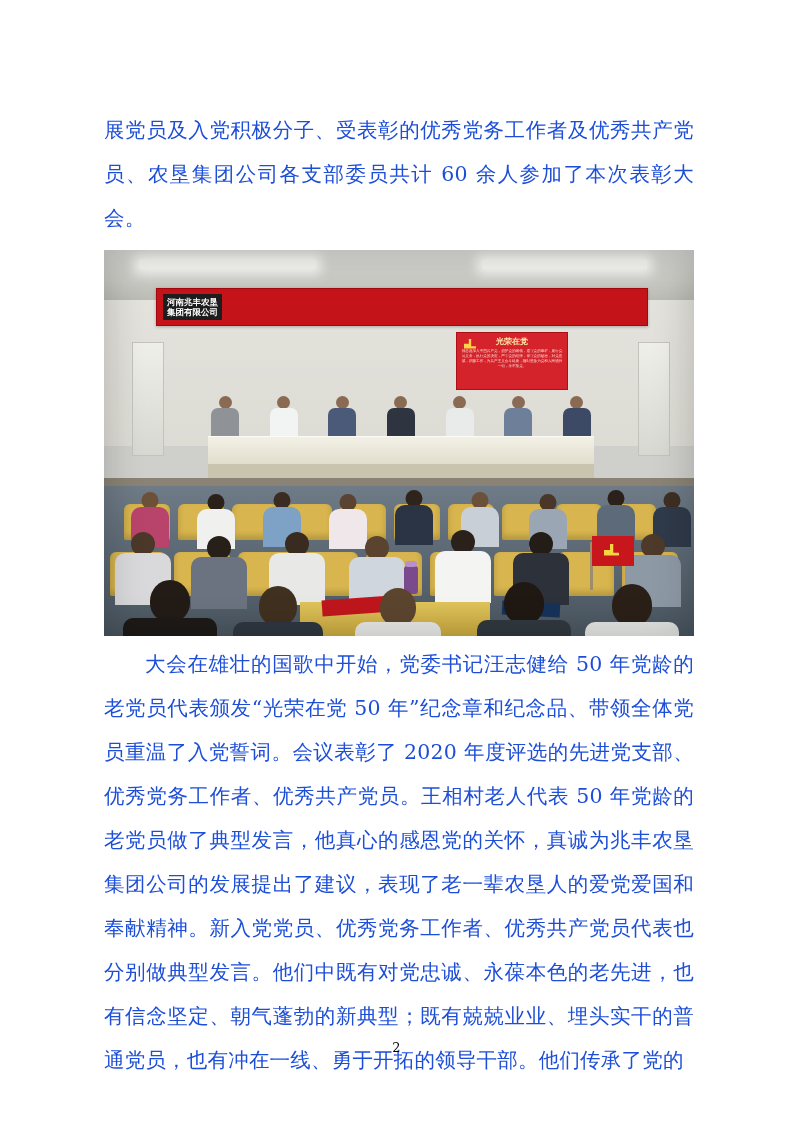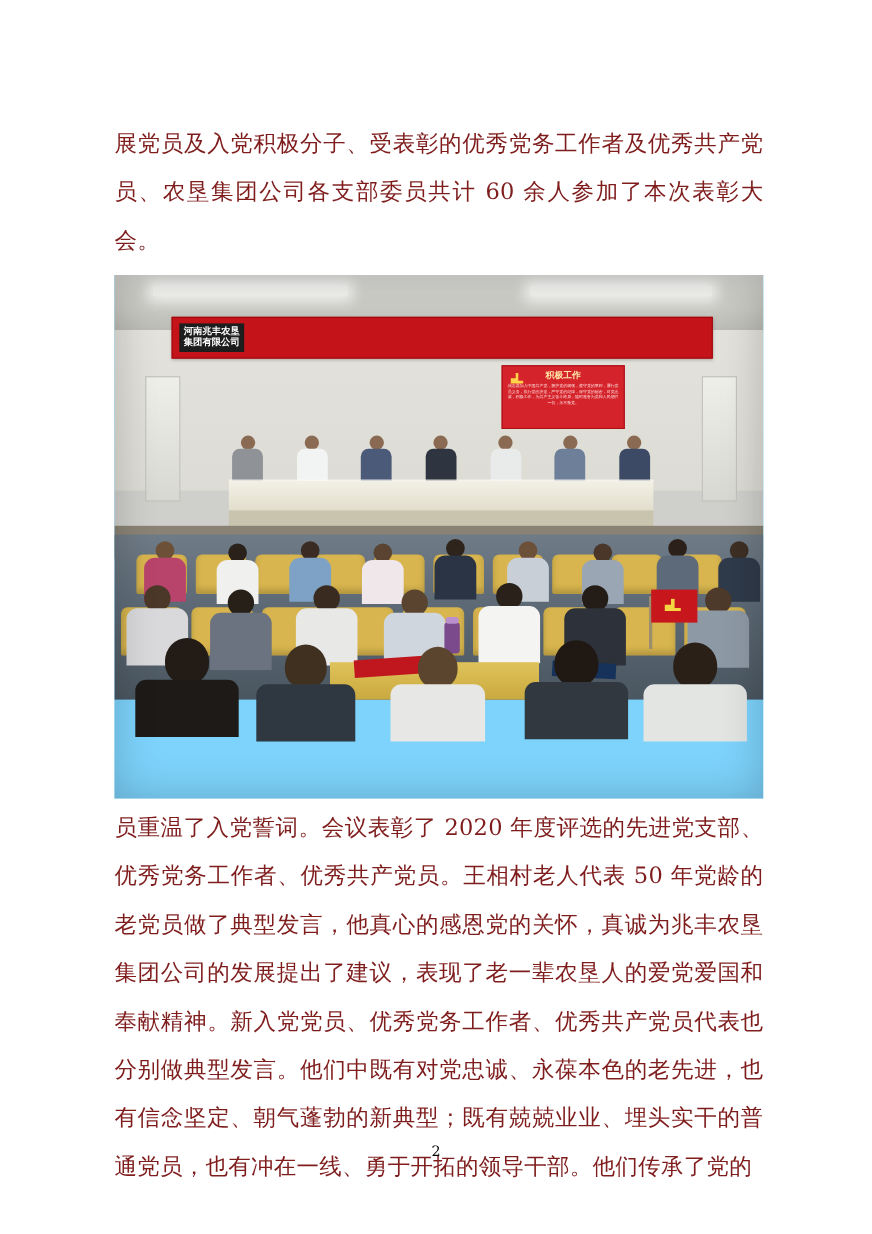--- a/index.html
+++ b/index.html
@@ -19,40 +19,40 @@
   }
   .content {
     position: absolute;
     left: 104px;
     top: 108px;
     width: 590px;
   }
   .para {
     font-size: 20.5px;
     line-height: 44px;
-    color: #7f1d1d;
+    color: #1d4ed8;
     text-align: justify;
     text-justify: inter-ideograph;
     letter-spacing: 0.2px;
     margin: 0;
   }
   .para.indent {
     text-indent: 2em;
   }
   .photo-wrap {
     margin: 10px 0 6px 0;
     width: 590px;
     height: 386px;
   }
   .photo {
     width: 590px;
-    height: 476px;
+    height: 386px;
     position: relative;
     overflow: hidden;
-    background: #7dd3fc;
+    background: #14b8a6;
     display: block;
   }
   
   .ph-ceiling {
     position: absolute; left: 0; top: 0; width: 100%; height: 52px;
     background: linear-gradient(180deg, #d8d9d4 0%, #c9cac3 60%, #b9bab3 100%);
   }
   .ph-ceiling:before {
     content: ""; position: absolute; left: 6%; top: 10px; width: 30%; height: 9px;
     background: #f2f2ee; box-shadow: 0 0 12px 5px rgba(255,255,255,0.85);
@@ -232,21 +232,21 @@
         <div class="ph-wall"></div>
         <div class="ph-wall-lower"></div>
 
         <div class="ph-banner">
           <div class="bn-left">河南兆丰农垦
 集团有限公司</div>
         </div>
 
         <div class="ph-oath">
           <div class="oath-emblem"></div>
-          <div class="oath-title">积极工作</div>
+          <div class="oath-title">光荣在党</div>
           <div class="oath-body">我志愿加入中国共产党，拥护党的纲领，遵守党的章程，履行党员义务，执行党的决定，严守党的纪律，保守党的秘密，对党忠诚，积极工作，为共产主义奋斗终身，随时准备为党和人民牺牲一切，永不叛党。</div>
         </div>
 
         <div class="ph-ac left"></div>
         <div class="ph-ac right"></div>
 
         <div class="seat-row">
           <div class="seat-person">
               <div class="head"></div>
               <div class="body" style="background:#8f9296"></div>

